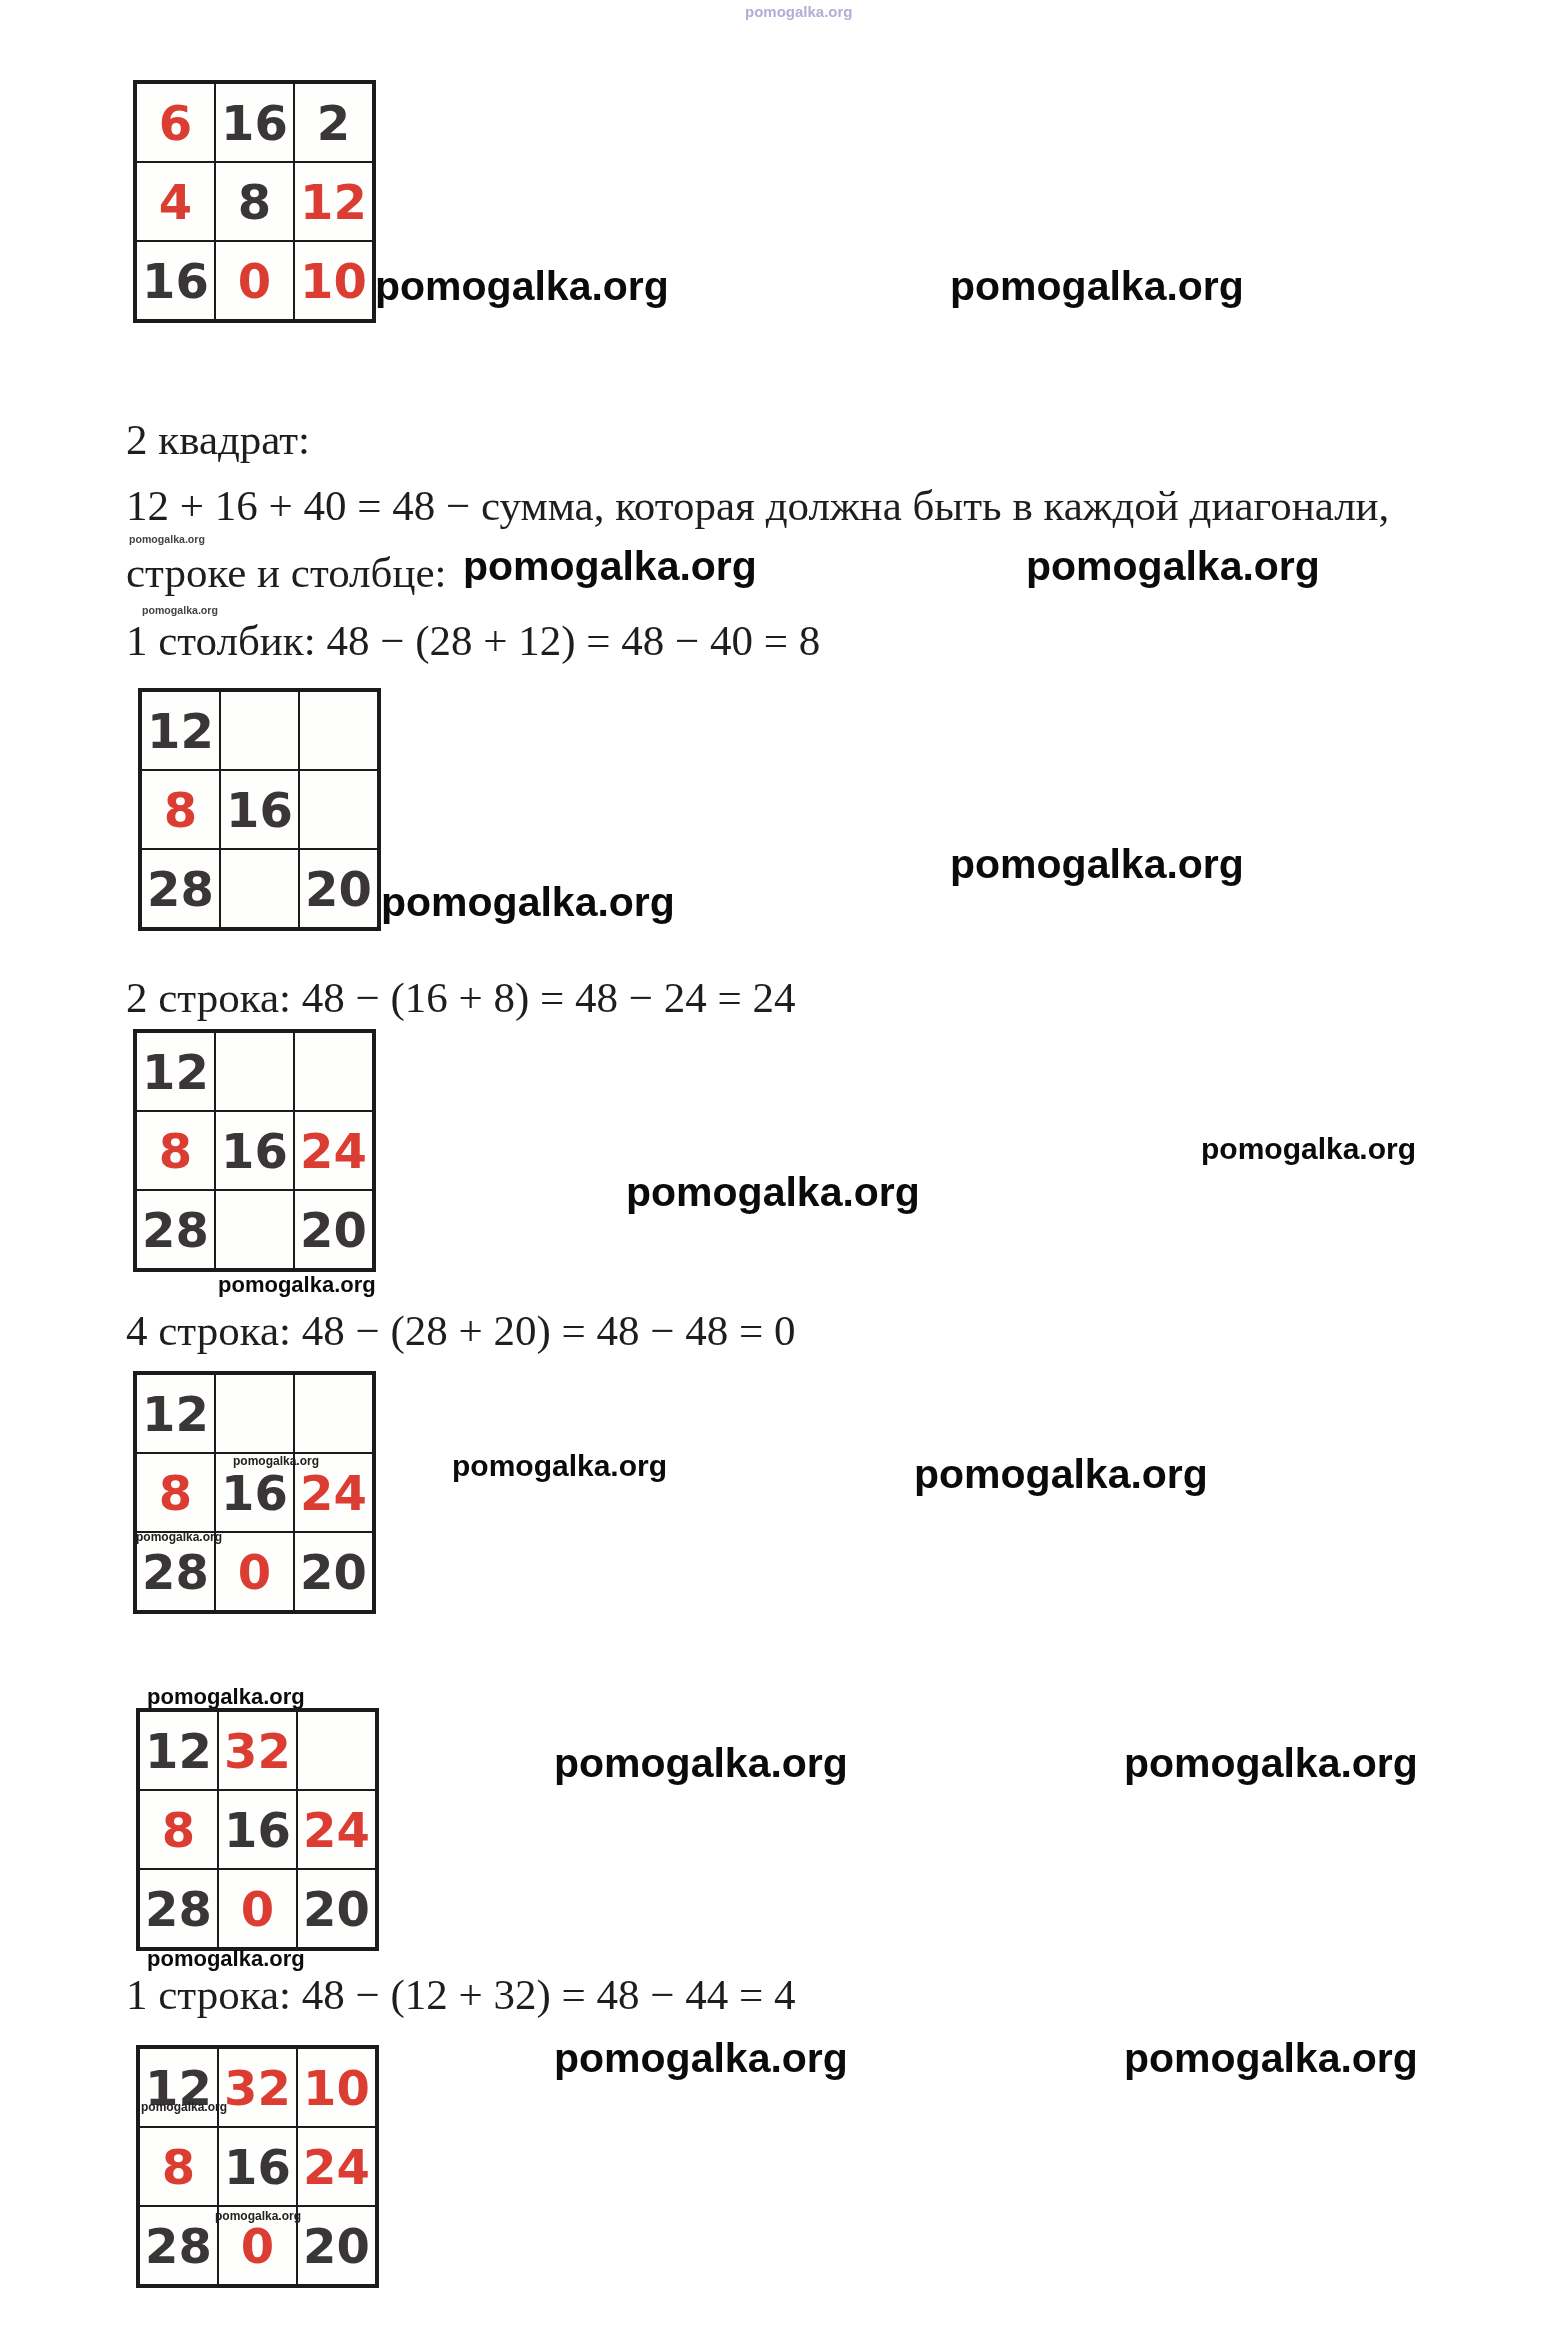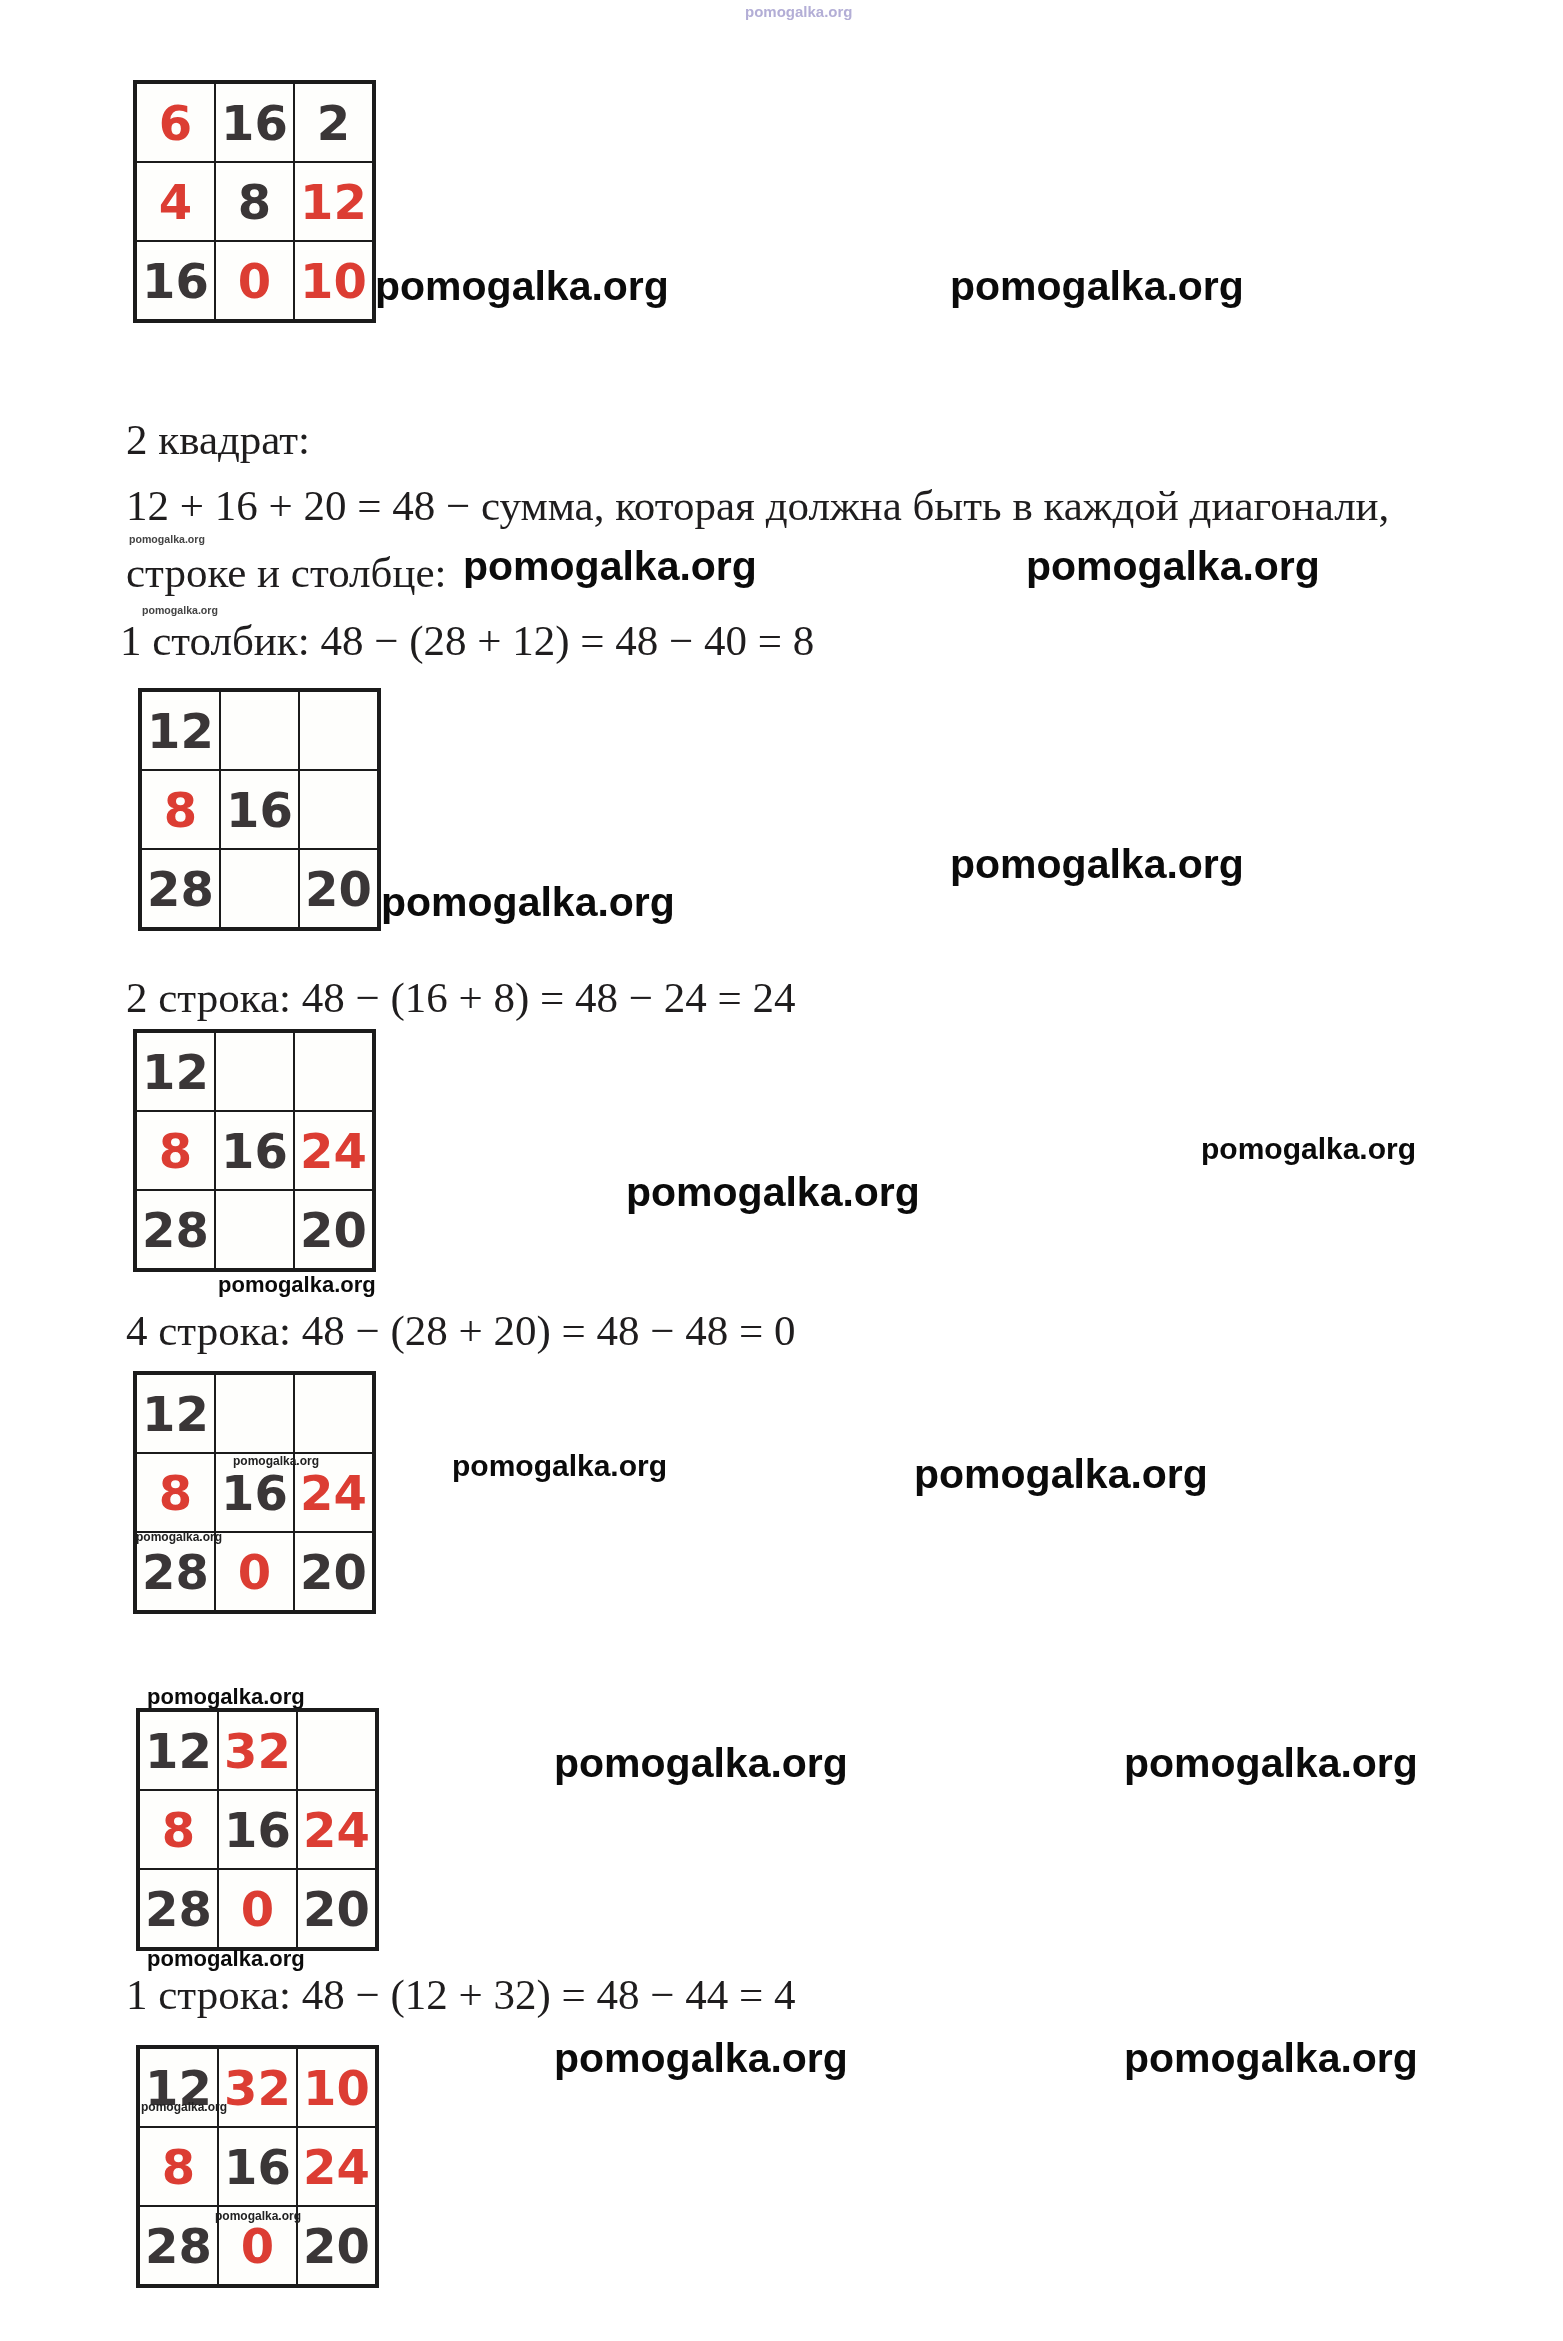--- a/index.html
+++ b/index.html
@@ -72,27 +72,27 @@
       <div class="cell" style="color: rgb(58, 54, 55);">8</div>
       <div class="cell" style="color: rgb(220, 61, 51);">12</div>
       <div class="cell" style="color: rgb(58, 54, 55);">16</div>
       <div class="cell" style="color: rgb(220, 61, 51);">0</div>
       <div class="cell" style="color: rgb(220, 61, 51);">10</div>
     </div>
   <div class="wm wm-lg" style="left:375px;top:263px;">pomogalka.org</div>
   <div class="wm wm-lg" style="left:950px;top:263px;">pomogalka.org</div>
 
   <div class="text-line" style="left:126px;top:415px;">2 квадрат:</div>
-  <div class="text-line" style="left:126px;top:481px;">12 + 16 + 20 = 48 − сумма, которая должна быть в каждой диагонали,</div>
+  <div class="text-line" style="left:126px;top:481px;">12 + 16 + 40 = 48 − сумма, которая должна быть в каждой диагонали,</div>
   <div class="wm-top" style="left:129px;top:533px;font-size:10.6px;color:#444;">pomogalka.org</div>
   <div class="text-line" style="left:126px;top:548px;">строке и столбце:</div>
   <div class="wm wm-lg" style="left:463px;top:543px;">pomogalka.org</div>
   <div class="wm wm-lg" style="left:1026px;top:543px;">pomogalka.org</div>
   <div class="wm-top" style="left:142px;top:604px;font-size:10.6px;color:#444;">pomogalka.org</div>
-  <div class="text-line" style="left:120px;top:616px;">1 столбик: 48 − (28 + 12) = 48 − 40 = 8</div>
+  <div class="text-line" style="left:126px;top:616px;">1 столбик: 48 − (28 + 12) = 48 − 40 = 8</div>
 
   <div class="grid" style="left:138px;top:688px;">
       <div class="cell" style="color: rgb(58, 54, 55);">12</div>
       <div class="cell"></div>
       <div class="cell"></div>
       <div class="cell" style="color: rgb(220, 61, 51);">8</div>
       <div class="cell" style="color: rgb(58, 54, 55);">16</div>
       <div class="cell"></div>
       <div class="cell" style="color: rgb(58, 54, 55);">28</div>
       <div class="cell"></div>

